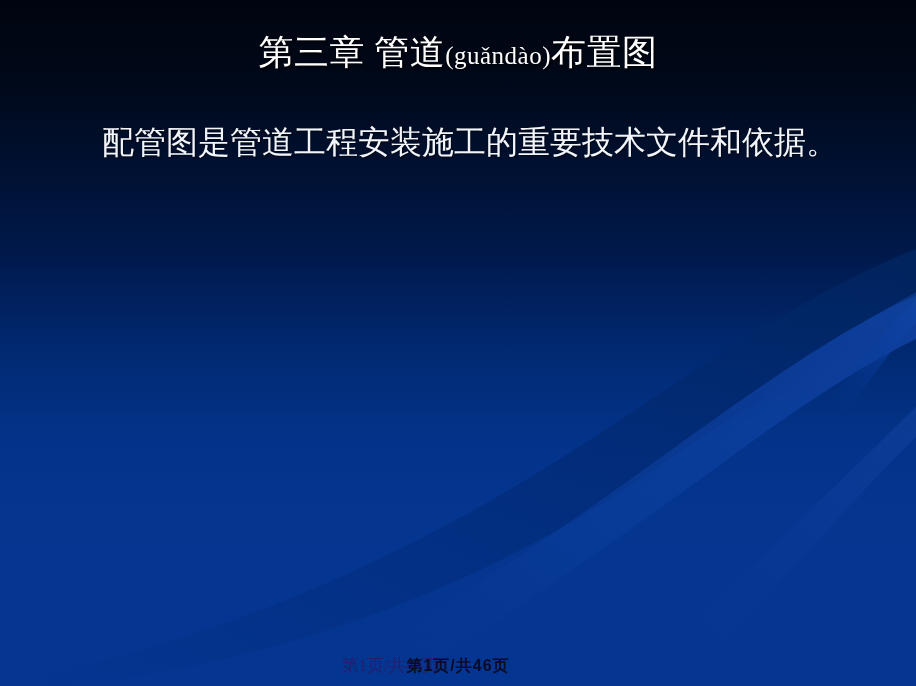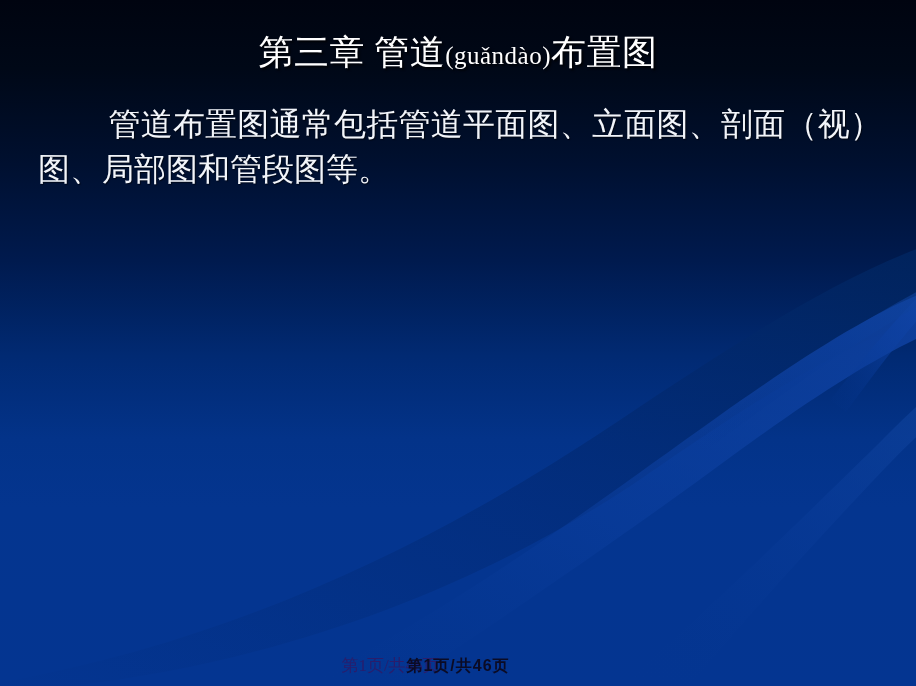--- a/index.html
+++ b/index.html
@@ -152,22 +152,22 @@
              C 866,334 790,388 704,452 Z" fill="url(#ribC)"></path>
   </svg>
 
   <div id="title">
     <span>第三章  管道</span><span class="pinyin">(guǎndào)</span><span>布置图</span>
   </div>
 
   <div id="body-block">
 
 
+    <p class="para p2">配管图是管道工程安装施工的重要技术文件和依据。</p>
 
-    <p class="para p3">管道布置图通常包括管道平面图、立面图、剖面（视）图、局部图和管段图等。</p>
   </div>
 
   <div id="footer">
     <span class="layer-back">第1页/共46页</span>
     <span class="layer-front">第1页/共46页</span>
   </div>
 
 </div>
 
 </body></html>

